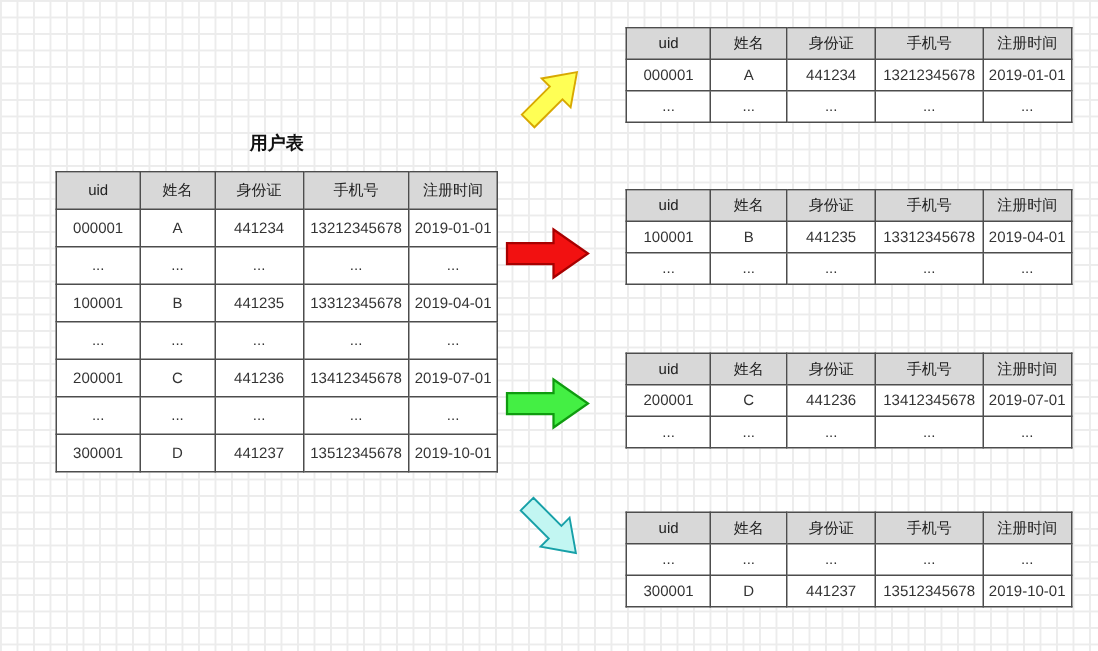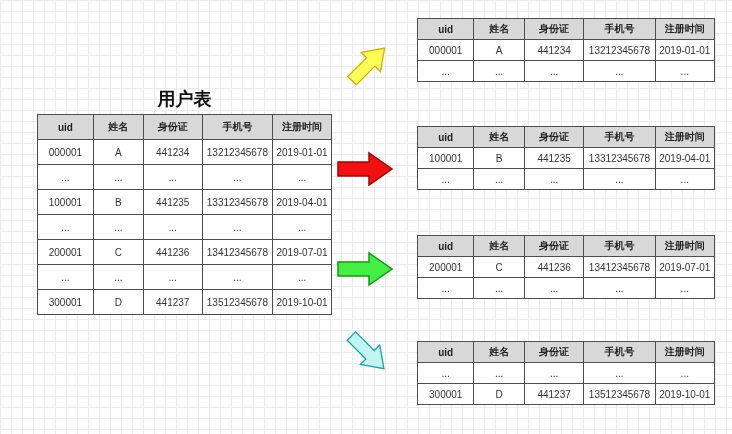--- a/index.html
+++ b/index.html
@@ -12,37 +12,37 @@
     background-size:11px 11px;
   }
   .dtable{
     position:absolute;border-collapse:collapse;table-layout:fixed;
     background:#ffffff;font-size:10px;color:#333;
   }
   .dtable th,.dtable td{
     border:1px solid #4d4d4d;text-align:center;vertical-align:middle;
     padding:0 2px;overflow:hidden;white-space:nowrap;
   }
-  .dtable th{background:#d8d8d8;font-weight:bold;color:#222;}
+  .dtable th{background:#d8d8d8;font-weight:normal;color:#222;}
   col.c0{width:19%;} col.c1{width:17%;} col.c2{width:20%;}
   col.c3{width:24%;} col.c4{width:20%;}
 
   .main-table{left:37px;top:114px;width:295px;}
   .main-table tr{height:25px;}
 
   .shard{left:417px;width:298px;}
   .shard tr{height:21px;}
   .shard-1{top:18px;}
   .shard-2{top:126px;}
   .shard-3{top:235px;}
   .shard-4{top:341px;}
 
   .main-title{
     position:absolute;left:37px;top:87px;width:295px;text-align:center;
-    font-size:18px;font-weight:bold;color:#111;
+    font-size:12px;font-weight:bold;color:#111;
   }
 
   .arrow{position:absolute;display:flex;align-items:center;justify-content:center;}
   .arrow svg{overflow:visible;display:block;}
   .arrow-yellow{left:344px;top:40px;width:48px;height:48px;transform:rotate(-45deg);}
   .arrow-red{left:337px;top:152px;width:56px;height:34px;}
   .arrow-green{left:337px;top:252px;width:56px;height:34px;}
   .arrow-cyan{left:344px;top:328px;width:48px;height:48px;transform:rotate(45deg);}
 </style>
 </head>

